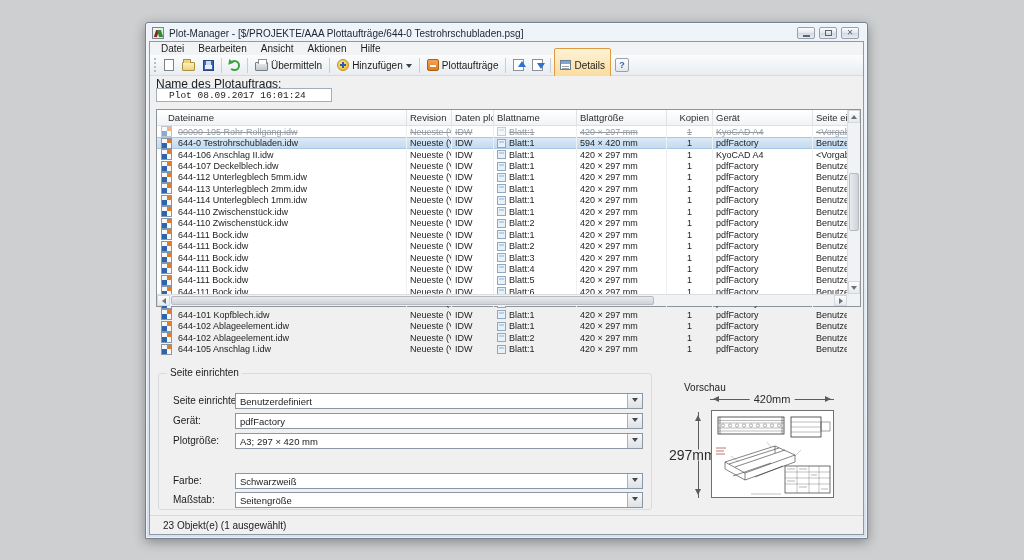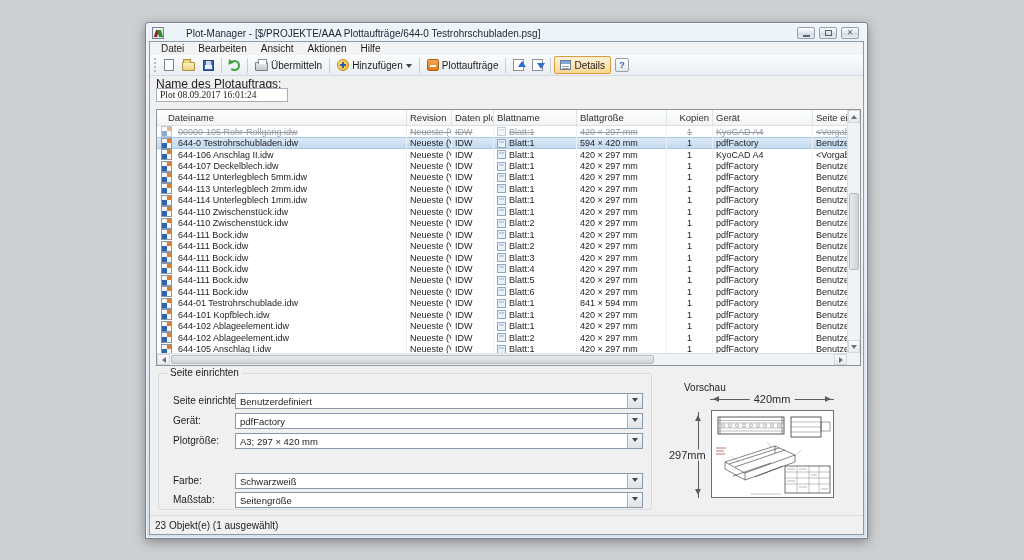--- a/index.html
+++ b/index.html
@@ -9,41 +9,41 @@
 
   
   .window{position:absolute;left:145px;top:22px;width:723px;height:517px;
           background:linear-gradient(#eef4fa,#d6e1ee);border:1px solid #77828e;
           border-radius:3px 3px 0 0;box-shadow:0 3px 12px rgba(0,0,0,.35),inset 0 0 0 1px rgba(255,255,255,.55)}
   .titlebar{height:18px;display:flex;align-items:center;padding:2px 6px 0}
   .app-icon{width:12px;height:12px;flex:none;background:linear-gradient(135deg,#f7f7f7,#d8dce0);
             border:1px solid #7d858e;position:relative}
   .app-icon::before{content:"";position:absolute;left:2px;top:2px;width:3px;height:7px;background:#8c1f1f;transform:skewX(-18deg)}
   .app-icon::after{content:"";position:absolute;right:1px;top:2px;width:4px;height:7px;background:#2f8b2f;transform:skewX(18deg)}
-  .title{font-size:10px;color:#1d2ester;color:#1d2430;margin-left:22px;white-space:nowrap}
+  .title{font-size:10px;color:#1d2ester;color:#1d2430;margin-left:5px;white-space:nowrap}
   .win-controls{margin-left:auto;display:flex;gap:4px;margin-right:2px}
   .win-btn{width:18px;height:12px;border:1px solid #97a1ac;border-radius:2px;
            background:linear-gradient(#fdfefe,#e3e8ee 48%,#d2d9e1 52%,#e8edf2);
            display:flex;align-items:center;justify-content:center;color:#555;flex:none;cursor:default}
   .glyph-min{width:7px;height:2px;background:#5a6370;margin-top:5px}
   .glyph-max{width:7px;height:6px;border:1px solid #5a6370}
   .glyph-close{font-size:8px;line-height:8px;color:#5a6370}
 
   .client{position:absolute;left:3px;right:3px;top:18px;bottom:3px;background:#f0f0f0;
           border:1px solid #8e9aa6;display:flex;flex-direction:column;overflow:hidden}
 
   
   .menubar{height:13px;flex:none;display:flex;align-items:center;background:#f2f3f5;padding-left:4px}
   .menu-item{font-size:10px;line-height:12px;color:#1c1c1c;padding:0 7px;cursor:default}
   .toolbar{height:21px;flex:none;display:flex;align-items:center;background:linear-gradient(#fbfcfd,#e9edf1);
            border-bottom:1px solid #d7dbdf;padding-left:3px}
   .tb-grip{width:3px;height:14px;border-left:2px dotted #b6bcc3;margin:0 3px 0 1px}
   .tb-btn{height:18px;display:flex;align-items:center;gap:3px;padding:0 3px;border:1px solid transparent;
           border-radius:2px;font-size:10px;color:#1c1c1c;cursor:default;flex:none}
-  .tb-btn.active{border:1px solid #de9a3e;background:linear-gradient(#fdf3d9,#fad892);padding:0 5px}
+  .tb-btn.active{border:1px solid #de9a3e;background:linear-gradient(#fdf3d9,#fad892);padding:16px 5px}
   .tb-sep{width:1px;height:15px;background:#c9ced4;margin:0 3px;flex:none}
   .caret-down{width:0;height:0;border:3px solid transparent;border-top:4px solid #3c434b;margin-top:4px}
 
   .ic-new{width:10px;height:12px;background:#fff;border:1px solid #7a828a}
   .ic-open{width:13px;height:9px;background:linear-gradient(#fcf0c0,#efd27c);border:1px solid #a8913f;
            border-radius:1px;position:relative;margin-top:3px}
   .ic-open::before{content:"";position:absolute;top:-4px;left:0;width:6px;height:3px;background:#efd27c;
            border:1px solid #a8913f;border-bottom:none}
   .ic-save{width:11px;height:11px;background:#3a68b8;border:1px solid #27467e;position:relative}
   .ic-save::before{content:"";position:absolute;left:2px;top:0;width:5px;height:4px;background:#cfdbee}
@@ -66,25 +66,25 @@
   .ic-page-arrow.down::after{content:"";position:absolute;right:-3px;bottom:-3px;border:4px solid transparent;border-top:6px solid #2f6fd0}
   .ic-details{width:11px;height:10px;background:#fff;border:1px solid #6c7c90;position:relative}
   .ic-details::before{content:"";position:absolute;left:0;top:0;right:0;height:3px;background:#7aa7d8}
   .ic-details::after{content:"";position:absolute;left:1px;top:5px;width:7px;height:1px;background:#9aa4ae;box-shadow:0 2px 0 #9aa4ae}
   .ic-help{width:14px;height:14px;border:1px solid #98a1ab;border-radius:2px;background:linear-gradient(#ffffff,#e2e7ec);
            font-size:9px;font-weight:bold;color:#3a5fae;display:flex;align-items:center;justify-content:center}
 
   
   .content{position:relative;flex:1;background:#f0f0f0}
   .job-label{position:absolute;left:6px;top:1px;font-size:12px;color:#1c1c1c}
-  .job-input{position:absolute;left:6px;top:12px;width:132px;height:14px;background:#fff;
-             border:1px solid #a5afba;font-size:9.5px;color:#1c1c1c;padding:0 3px;font-family:Liberation Serif, serif}
+  .job-input{position:absolute;left:6px;top:12px;width:176px;height:14px;background:#fff;
+             border:1px solid #a5afba;font-size:9.5px;color:#1c1c1c;padding:0 12px;font-family:Liberation Mono, monospace}
 
   
-  .listview{position:absolute;left:6px;top:33px;width:705px;height:257px;background:#fff;
+  .listview{position:absolute;left:6px;top:33px;width:705px;height:198px;background:#fff;
             border:1px solid #8d949c}
   .lv-header{display:flex;height:16px;width:690px;background:linear-gradient(#ffffff,#f1f3f5);
              border-bottom:1px solid #dde0e3}
   .lv-hcell{font-size:9.5px;color:#2d2d2d;padding:2px 3px 0;border-right:1px solid #e0e3e6;
             white-space:nowrap;overflow:hidden;cursor:default;flex:none}
   .lv-rows{width:690px;overflow:hidden}
   .lv-row{display:flex;height:11.45px;align-items:center;font-size:9px;color:#1c1c1c;cursor:default}
   .lc{padding:0 3px;white-space:nowrap;overflow:hidden;height:100%;display:flex;align-items:center;
       border-right:1px solid #eef0f1;flex:none}
   .w-icon{width:18px;border-right:none;justify-content:center;padding:0 2px}
@@ -134,26 +134,26 @@
   .preview-label{position:absolute;left:534px;top:306px;font-size:10px;color:#1c1c1c}
   .dim-h{position:absolute;left:560px;top:323px;width:124px;border-top:1px solid #5c5c5c}
   .dim-h::before{content:"";position:absolute;left:0;top:-4px;border:3.5px solid transparent;border-right:6px solid #5c5c5c}
   .dim-h::after{content:"";position:absolute;right:0;top:-4px;border:3.5px solid transparent;border-left:6px solid #5c5c5c}
   .dim-h .dim-text{position:absolute;left:50%;top:-6px;transform:translateX(-50%);background:#f0f0f0;
                    padding:0 4px;font-size:11px;color:#2b2b2b;line-height:11px}
   .dim-v{position:absolute;left:548px;top:336px;height:86px;border-left:1px solid #5c5c5c}
   .dim-v::before{content:"";position:absolute;top:0;left:-4px;border:3.5px solid transparent;border-bottom:6px solid #5c5c5c}
   .dim-v::after{content:"";position:absolute;bottom:0;left:-4px;border:3.5px solid transparent;border-top:6px solid #5c5c5c}
   .dim-v .dim-text{position:absolute;top:50%;left:-32px;transform:translateY(-50%);background:#f0f0f0;
-                   padding:0 2px;font-size:11px;color:#2b2b2b;line-height:11px}
+                   padding:0 2px;font-size:14px;color:#2b2b2b;line-height:11px}
   .preview-sheet{position:absolute;left:561px;top:334px;width:123px;height:88px}
 
   
   .statusbar{height:19px;flex:none;background:#f0f0f0;border-top:1px solid #d9d9d9;display:flex;
-             align-items:center;padding:0 5px;font-size:10px;color:#1c1c1c}
+             align-items:center;padding:0 13px;font-size:10px;color:#1c1c1c}
 </style>
 </head>
 <body>
 
 <div class="window">
   <div class="titlebar">
     <span class="app-icon"></span>
     <span class="title">Plot-Manager - [$/PROJEKTE/AAA Plottaufträge/644-0 Testrohrschubladen.psg]</span>
     <span class="win-controls">
       <span class="win-btn">

